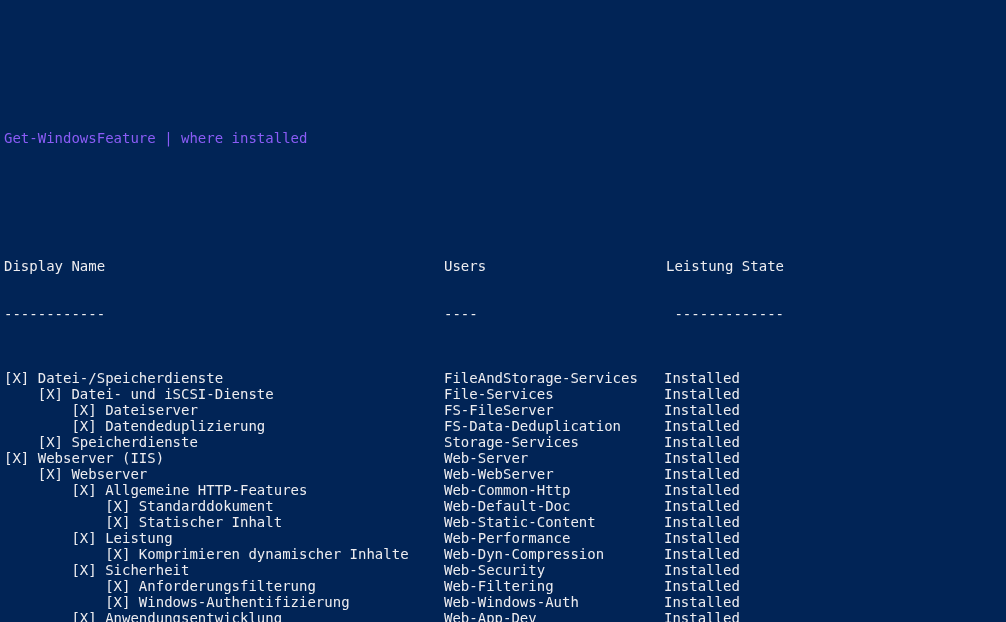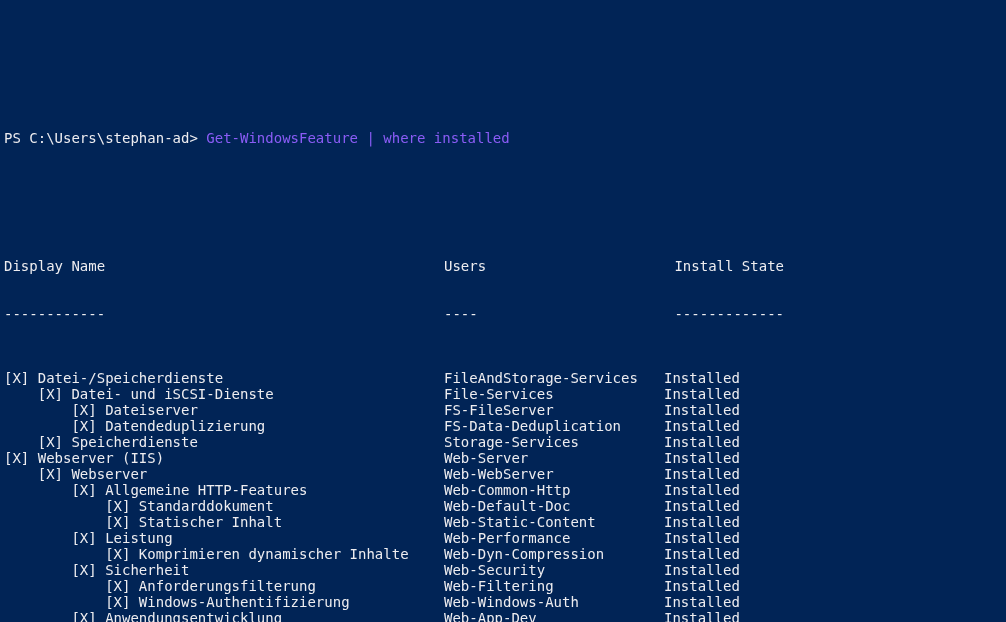--- a/index.html
+++ b/index.html
@@ -32,27 +32,27 @@
   .col-state.data   { padding-right: 10px; box-sizing: border-box; }
 </style>
 </head>
 <body>
 
 
 
 <div class="terminal">
 
   <div class="prompt-line">
-    <span class="prompt-ps">PS C:\Users\stephan-ad&gt; </span><span class="prompt-cmd">Get-WindowsFeature | where installed</span>
+    <span class="prompt-cmd">Get-WindowsFeature | where installed</span>
   </div>
 
   <div class="blank"></div>
 
   <div class="header-row">
-    <span class="col-display">Display Name</span><span class="col-name">Users</span><span class="col-state header">Install State</span>
+    <span class="col-display">Display Name</span><span class="col-name">Users</span><span class="col-state header">Leistung State</span>
   </div>
   <div class="header-row">
     <span class="col-display">------------</span><span class="col-name">----</span><span class="col-state header">-------------</span>
   </div>
 
   <div id="rows"><div class="row"><span class="col-display">[X] Datei-/Speicherdienste</span><span class="col-name">FileAndStorage-Services</span><span class="col-state data">Installed</span></div><div class="row"><span class="col-display">    [X] Datei- und iSCSI-Dienste</span><span class="col-name">File-Services</span><span class="col-state data">Installed</span></div><div class="row"><span class="col-display">        [X] Dateiserver</span><span class="col-name">FS-FileServer</span><span class="col-state data">Installed</span></div><div class="row"><span class="col-display">        [X] Datendeduplizierung</span><span class="col-name">FS-Data-Deduplication</span><span class="col-state data">Installed</span></div><div class="row"><span class="col-display">    [X] Speicherdienste</span><span class="col-name">Storage-Services</span><span class="col-state data">Installed</span></div><div class="row"><span class="col-display">[X] Webserver (IIS)</span><span class="col-name">Web-Server</span><span class="col-state data">Installed</span></div><div class="row"><span class="col-display">    [X] Webserver</span><span class="col-name">Web-WebServer</span><span class="col-state data">Installed</span></div><div class="row"><span class="col-display">        [X] Allgemeine HTTP-Features</span><span class="col-name">Web-Common-Http</span><span class="col-state data">Installed</span></div><div class="row"><span class="col-display">            [X] Standarddokument</span><span class="col-name">Web-Default-Doc</span><span class="col-state data">Installed</span></div><div class="row"><span class="col-display">            [X] Statischer Inhalt</span><span class="col-name">Web-Static-Content</span><span class="col-state data">Installed</span></div><div class="row"><span class="col-display">        [X] Leistung</span><span class="col-name">Web-Performance</span><span class="col-state data">Installed</span></div><div class="row"><span class="col-display">            [X] Komprimieren dynamischer Inhalte</span><span class="col-name">Web-Dyn-Compression</span><span class="col-state data">Installed</span></div><div class="row"><span class="col-display">        [X] Sicherheit</span><span class="col-name">Web-Security</span><span class="col-state data">Installed</span></div><div class="row"><span class="col-display">            [X] Anforderungsfilterung</span><span class="col-name">Web-Filtering</span><span class="col-state data">Installed</span></div><div class="row"><span class="col-display">            [X] Windows-Authentifizierung</span><span class="col-name">Web-Windows-Auth</span><span class="col-state data">Installed</span></div><div class="row"><span class="col-display">        [X] Anwendungsentwicklung</span><span class="col-name">Web-App-Dev</span><span class="col-state data">Installed</span></div></div>
 
 </div>
 
 

